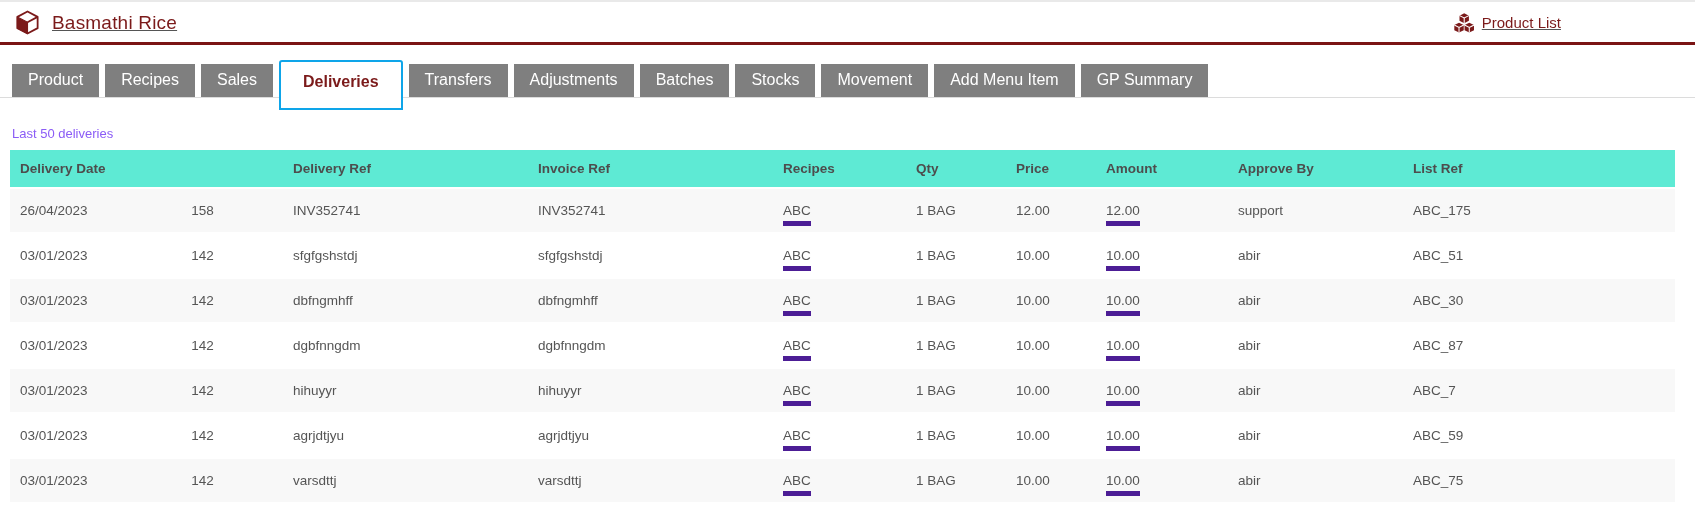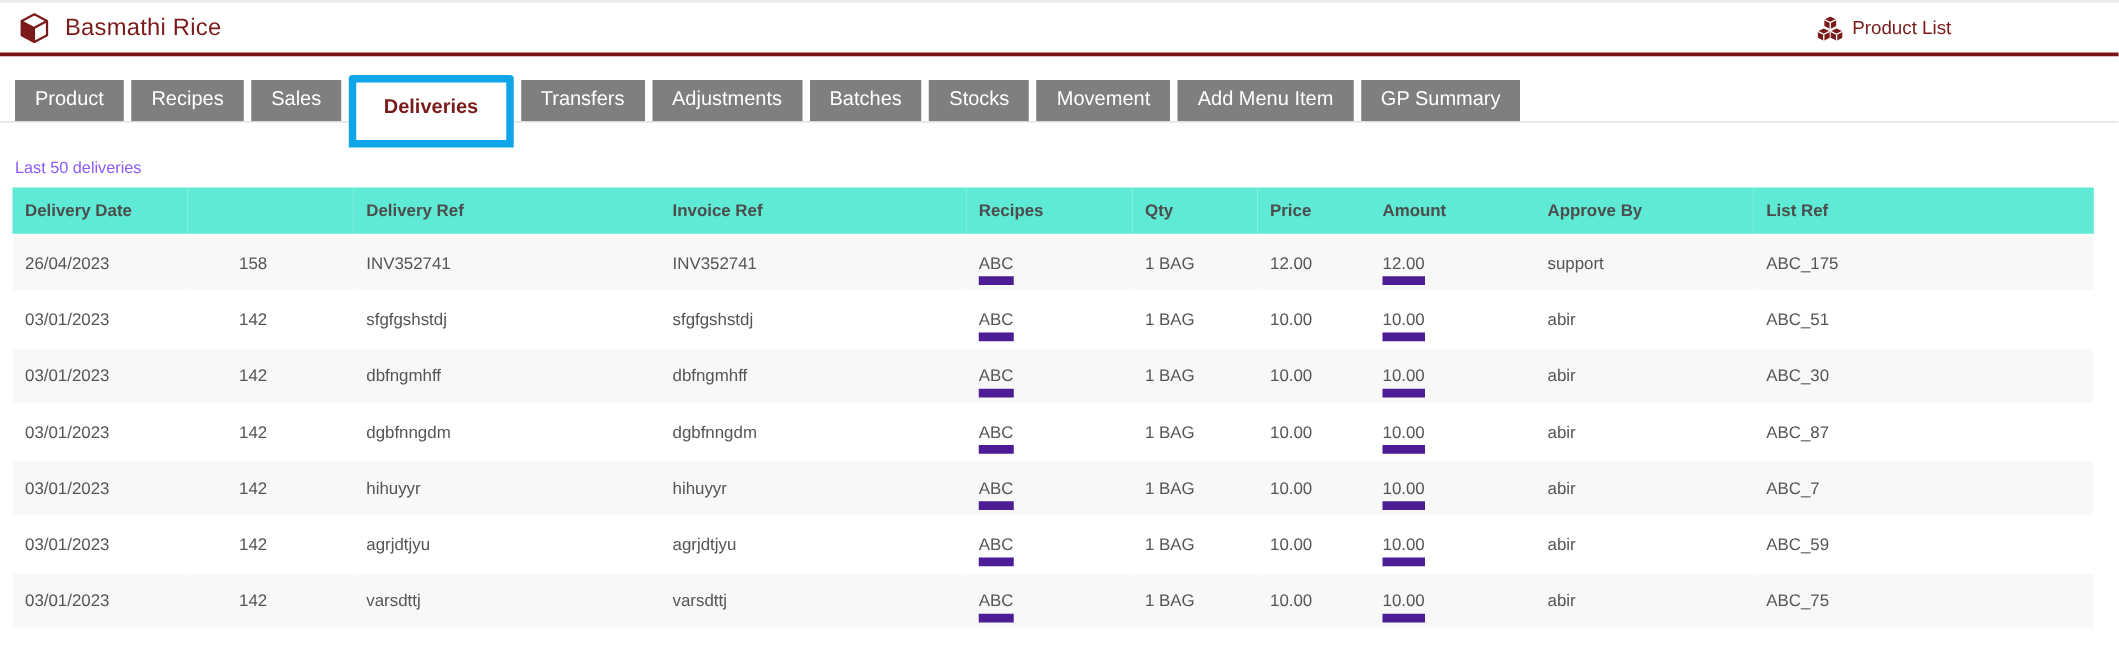--- a/index.html
+++ b/index.html
@@ -10,20 +10,21 @@
     min-width: 1695px;
     height: 523px;
     overflow: hidden;
     border-top: 2px solid #e9e9e9;
   }
 
   
   .topbar {
     display: flex; justify-content: space-between; align-items: center;
     padding: 7px 14px 6px 14px;
+    text-decoration: underline;
   }
   .brand { display: flex; align-items: center; gap: 11px; }
   .brand-title { color: #7b1a1a; font-size: 19px; letter-spacing: 0.2px; }
   .product-list {
     display: flex; align-items: center; gap: 8px;
     color: #7b1a1a; font-size: 15px; cursor: pointer;
     margin-right: 120px;
   }
   .maroon-rule { height: 3px; background: #7a1414; border: none; margin: 0; }
 
@@ -44,21 +45,21 @@
     margin-top: 4px; margin-right: 6px;
     padding: 9px 16px 10px;
     background: #7f7f7f; color: #fff;
     font-size: 16px; line-height: 14px;
     cursor: pointer; white-space: nowrap;
   }
   .tab.active {
     z-index: 1; margin-top: 0;
     padding: 13px 22px 19px;
     background: #fff; color: #7b1a1a; font-weight: bold;
-    border: 6px solid #0ea5e9;
+    border: 2px solid #0ea5e9;
     border-radius: 3px 3px 0 0;
   }
 
   
   .caption { font-size: 13px; color: #8b5cf6; margin: 18px 0 9px 12px; }
 
   
   table {
     border-collapse: collapse; table-layout: fixed;
     margin-left: 10px; width: 1665px;
@@ -71,21 +72,21 @@
     white-space: nowrap;
   }
   tbody td {
     padding: 14px 10px; border-bottom: 2px solid #fff;
     color: #555; white-space: nowrap; overflow: hidden;
   }
   tbody tr:nth-child(odd)  { background: #f8f8f8; }
   tbody tr:nth-child(even) { background: #ffffff; }
   td.num { text-align: center; padding-right: 38px; }
   .abbr {
-    border-bottom: 7px solid #4c1d95;
+    border-bottom: 5px solid #4c1d95;
     padding-bottom: 3px; cursor: pointer;
   }
   
   col.c-date   { width: 140px; }
   col.c-num    { width: 133px; }
   col.c-dref   { width: 245px; }
   col.c-iref   { width: 245px; }
   col.c-sup    { width: 133px; }
   col.c-qty    { width: 100px; }
   col.c-price  { width: 90px;  }

